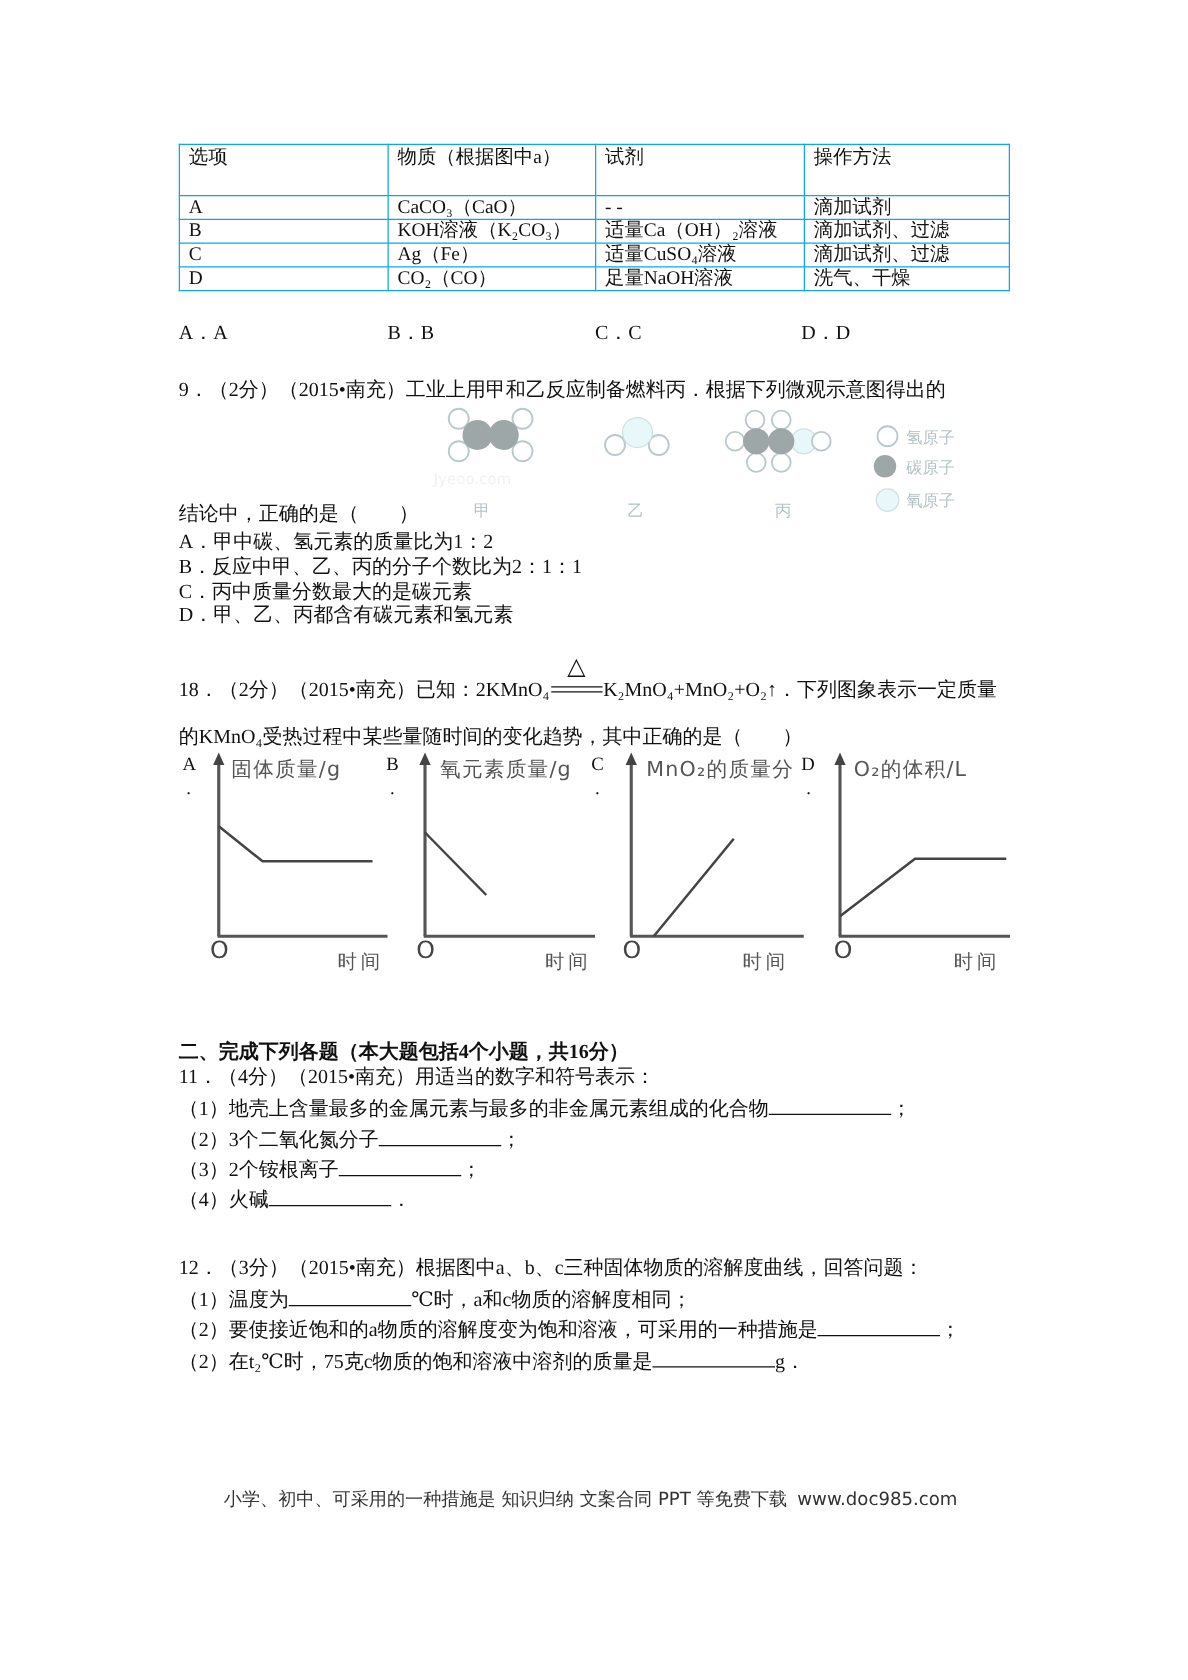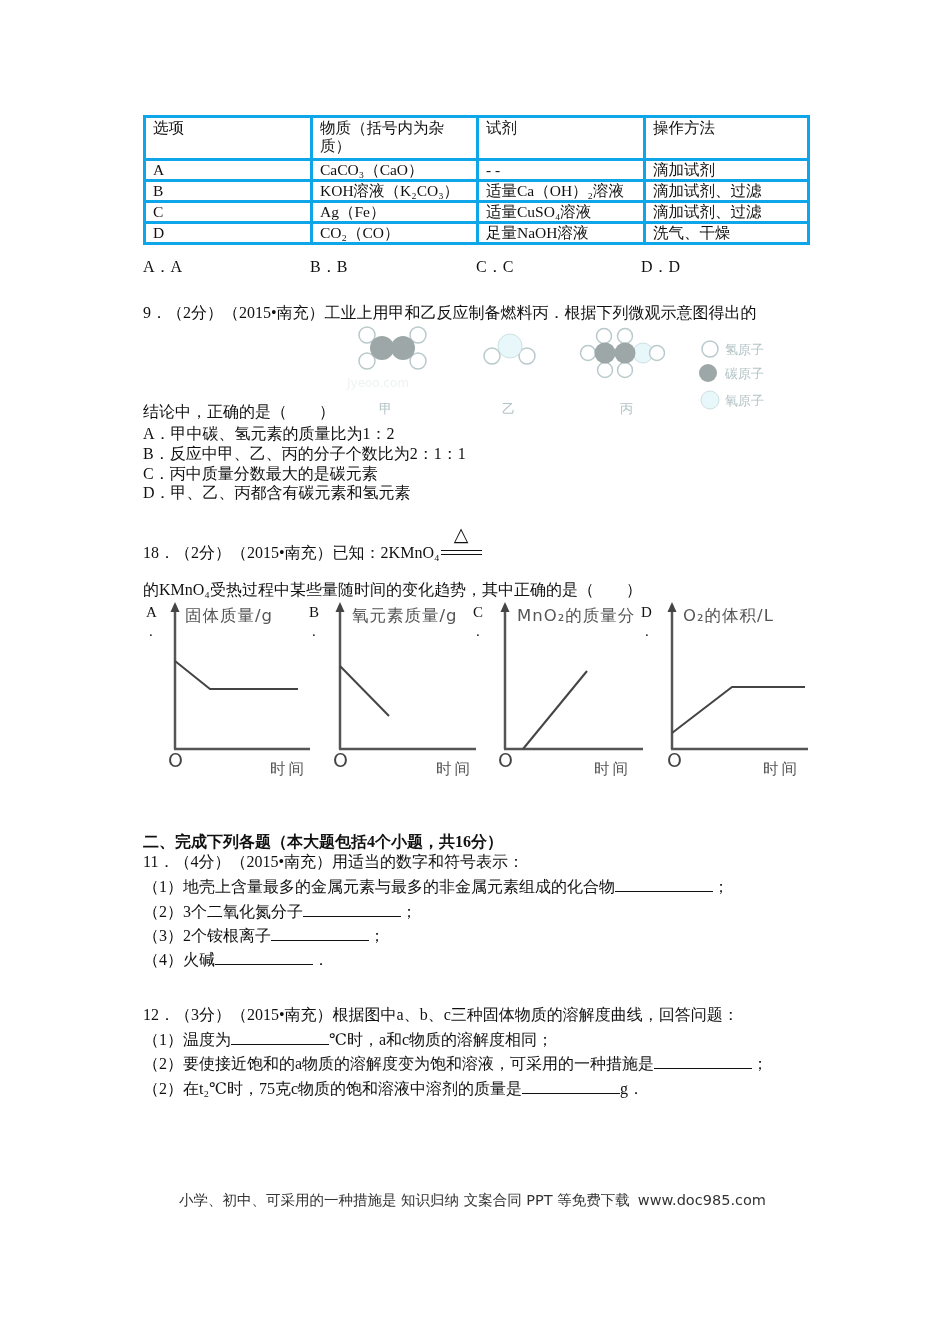--- a/index.html
+++ b/index.html
@@ -8,21 +8,21 @@
     background:#ffffff; color:#111;
     font-family:"Liberation Serif","DejaVu Serif",serif; font-size:16px;
   }
   .line { position:absolute; white-space:nowrap; line-height:20px; }
   .bold { font-weight:bold; }
   .blank { display:inline-block; width:98px; height:15px; border-bottom:1px solid #111; vertical-align:baseline; }
 
   
   .q-table { position:absolute; left:143px; top:115px; border-collapse:collapse; table-layout:fixed; width:664px;
              font-size:15.5px; line-height:18px; }
-  .q-table td { border:3px solid #0ea5e9; padding:0 7px; vertical-align:top; white-space:normal; }
+  .q-table td { border:1px solid #0ea5e9; padding:0 7px; vertical-align:top; white-space:normal; }
   .q-table tr.head td { height:39px; padding-top:1px; }
   .q-table tr.row td { height:18px; }
 
   
   .eq-sign { display:inline-block; position:relative; width:41px; height:3px; border-top:1.5px solid #111;
              border-bottom:1.5px solid #111; vertical-align:3px; margin:0 1px; }
   .eq-cond { position:absolute; left:0; width:41px; top:-27px; text-align:center; font-size:19px; line-height:20px;
              font-family:"DejaVu Sans",sans-serif; }
 
   
@@ -50,21 +50,21 @@
 <table class="q-table">
   <colgroup>
       <col style="width:167px">
       <col style="width:166px">
       <col style="width:167px">
       <col style="width:164px">
     </colgroup>
   <tbody>
       <tr class="head">
     <td>选项</td>
-    <td style="padding-right:14px">物质（括号内为杂质）</td>
+    <td style="padding-right:14px">物质（根据图中a）</td>
     <td>试剂</td>
     <td>操作方法</td>
   </tr>
   <tr class="row">
     <td>A</td>
     <td>CaCO₃（CaO）</td>
     <td>- -</td>
     <td>滴加试剂</td>
   </tr>
   <tr class="row">
@@ -136,21 +136,21 @@
   <text class="mol-label" x="395" y="80">氧原子</text>
 </svg>
 
 <div class="line" style="left:143px; top:402px">结论中，正确的是（　　）</div>
 <div class="line" style="left:143px; top:424px">A．甲中碳、氢元素的质量比为1：2</div>
 <div class="line" style="left:143px; top:444px">B．反应中甲、乙、丙的分子个数比为2：1：1</div>
 <div class="line" style="left:143px; top:464px">C．丙中质量分数最大的是碳元素</div>
 <div class="line" style="left:143px; top:483px">D．甲、乙、丙都含有碳元素和氢元素</div>
 
 <div class="line" style="left:143px; top:543px">
-  <span>18．（2分）（2015•南充）已知：2KMnO₄</span><span class="eq-sign"><span class="eq-cond">△</span></span>
+  <span>18．（2分）（2015•南充）已知：2KMnO₄</span><span class="eq-sign"><span class="eq-cond">△</span></span><span>K₂MnO₄+MnO₂+O₂↑．下列图象表示一定质量</span>
 </div>
 <div class="line" style="left:143px; top:580px">的KMnO₄受热过程中某些量随时间的变化趋势，其中正确的是（　　）</div>
 
 <div class="opt-letter" style="left:146px">A</div>
 <div class="opt-dot" style="left:149px">.</div>
 <svg class="chart-svg" style="left:145px" viewBox="0 0 172 190">
   <line x1="30" y1="151" x2="30" y2="12" stroke="#555" stroke-width="2.5"></line>
   <polygon points="30,4 25.5,14 34.5,14" fill="#444"></polygon>
   <line x1="29" y1="151" x2="165" y2="151" stroke="#555" stroke-width="2.5"></line>
   <polyline fill="none" stroke="#444" stroke-width="2" points="30,63 65,91 153,91"></polyline>

